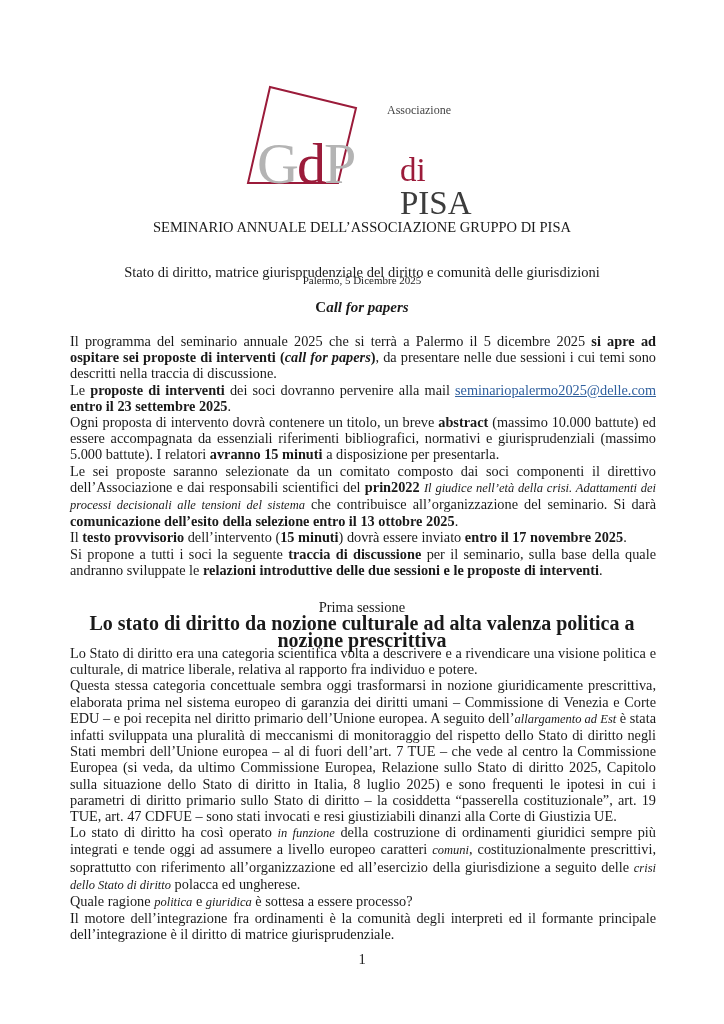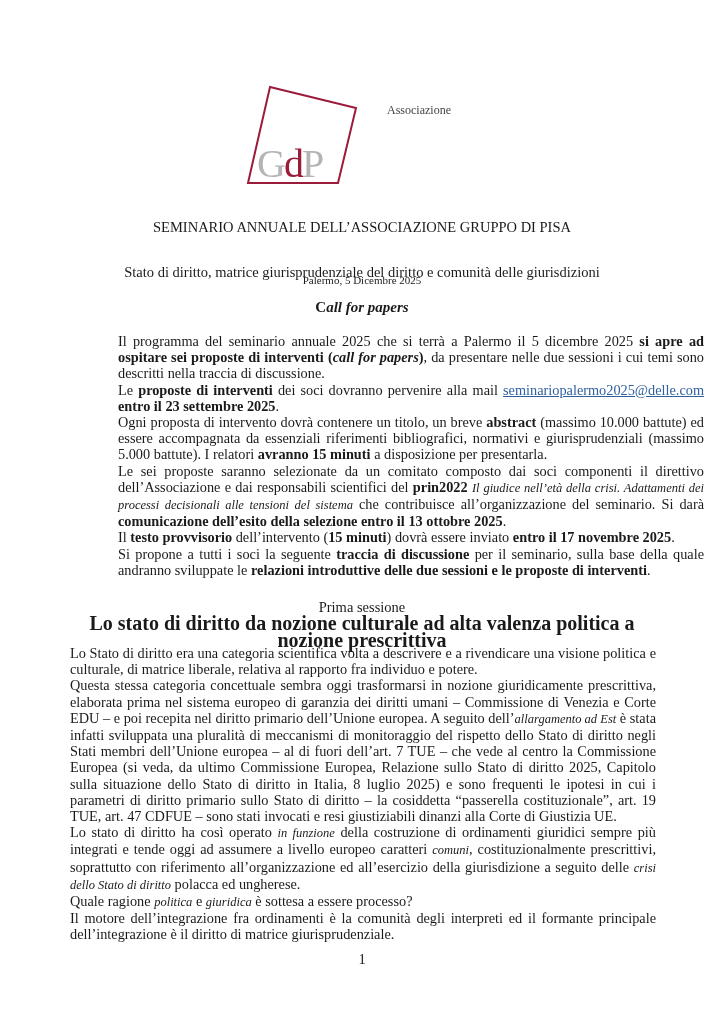--- a/index.html
+++ b/index.html
@@ -4,59 +4,60 @@
 <style>
   html, body { margin: 0; padding: 0; background: #ffffff; }
   body { width: 724px; height: 1024px; position: relative; overflow: hidden;
          font-family: "Liberation Serif", "DejaVu Serif", serif; color: #1a1a1a; }
   .page { position: absolute; left: 0; top: 0; width: 724px; height: 1024px; background: #fff; }
 
   
   .logo { position: absolute; left: 240px; top: 80px; width: 250px; height: 110px; }
   .logo svg { position: absolute; left: 0; top: 0; }
   .logo-gdp { position: absolute; left: 17px; top: 58px; font-family: "Liberation Serif", serif;
-              font-size: 40px; line-height: 52px; letter-spacing: -2px; color: #b4b4b4; }
+              font-size: 58px; line-height: 52px; letter-spacing: -2px; color: #b4b4b4; }
   .logo-gdp .d { color: #9b1b3a; }
   .logo-assoc { position: absolute; left: 147px; top: 20px; font-size: 12px; line-height: 20px; color: #444; }
   .logo-gruppo { position: absolute; left: 119px; top: 40px; font-size: 35px; line-height: 35px; color: #3c3c3c; letter-spacing: 0px; }
   .logo-pisa { position: absolute; left: 160px; top: 74px; font-size: 33px; line-height: 33px; color: #3c3c3c; }
   .logo-pisa .di { color: #9b1b3a; }
 
   .center { position: absolute; left: 60px; width: 604px; text-align: center; }
   .hdr1 { top: 219px; font-size: 14.5px; line-height: 17px; }
   .hdr2 { top: 236px; font-size: 11px; line-height: 17px; margin-top: 36px; }
   .title { top: 264px; font-size: 14.5px; line-height: 17px; font-weight: normal; }
   .cfp { top: 299px; font-size: 15px; line-height: 17px; font-weight: bold; }
   .cfp i { font-style: italic; margin-top: 20px; }
 
   .body { position: absolute; left: 70px; width: 586px; font-size: 14.3px; line-height: 16.2px;
           text-align: justify; }
   .body p { margin: 0; }
   .body b { font-weight: bold; }
   .body a { color: #2f5f9e; text-decoration: underline; }
   .body i.sm { font-size: 12.5px; }
 
-  .sec1 { top: 333px; margin-left: 48px; }
+  .sec1 { top: 333px; }
   .sess-title { top: 599px; font-size: 14.5px; line-height: 17px; font-weight: normal; }
   .sess-sub { top: 615px; font-size: 20px; line-height: 17px; font-weight: bold; }
   .sec2 { top: 645px; }
 
   .pageno { position: absolute; left: 0; width: 724px; top: 951px; text-align: center; font-size: 14.5px; }
 </style>
 </head>
 <body>
 
 <div class="page">
 
   <div class="logo">
     <svg width="130" height="110">
       <polygon points="30,7 116,28 98,103 8,103" fill="none" stroke="#9b1b3a" stroke-width="2"></polygon>
     </svg>
     <div class="logo-gdp"><span>G</span><span class="d">d</span><span>P</span></div>
     <div class="logo-assoc">Associazione</div>
+    <div class="logo-pisa"><span class="di">di</span> <span>PISA</span></div>
   </div>
 
   <div class="center hdr1">SEMINARIO ANNUALE DELL’ASSOCIAZIONE GRUPPO DI PISA</div>
   <div class="center hdr2">Palermo, 5 Dicembre 2025</div>
   <div class="center title">Stato di diritto, matrice giurisprudenziale del diritto e comunità delle giurisdizioni</div>
   <div class="center cfp"><span>C</span><i>all for papers</i></div>
 
   <div class="body sec1">
     <p><span>Il programma del seminario annuale 2025 che si terrà a Palermo il 5 dicembre 2025 </span><b>si apre ad ospitare sei proposte di interventi (</b><b><i>call for papers</i></b><b>)</b><span>, da presentare nelle due sessioni i cui temi sono descritti nella traccia di discussione.</span></p>
     <p><span>Le </span><b>proposte di interventi</b><span> dei soci dovranno pervenire alla mail </span><a>seminariopalermo2025@delle.com</a> <b>entro il 23 settembre 2025</b><span>.</span></p>

